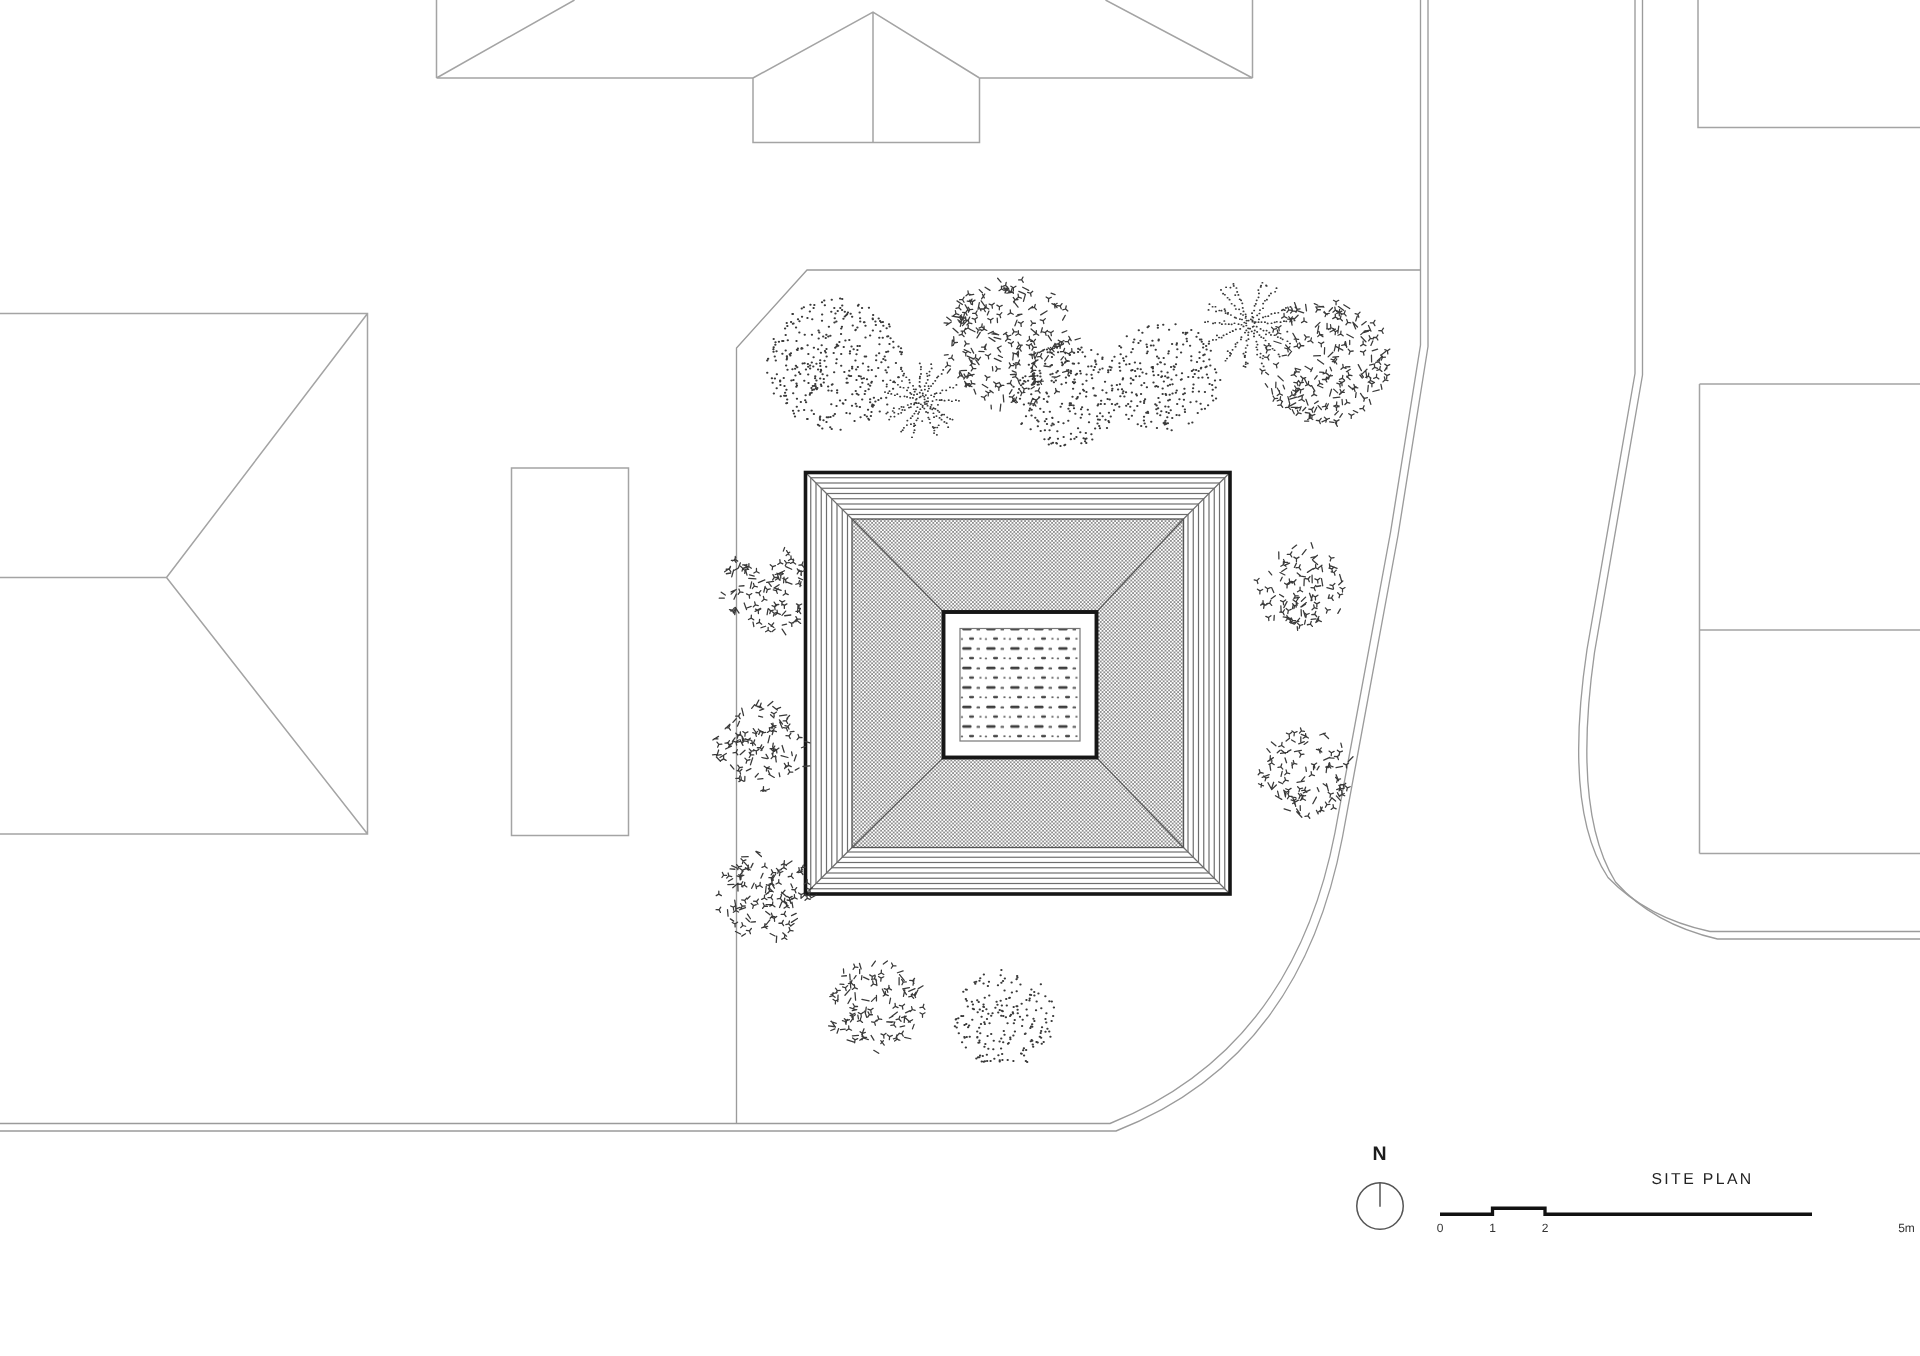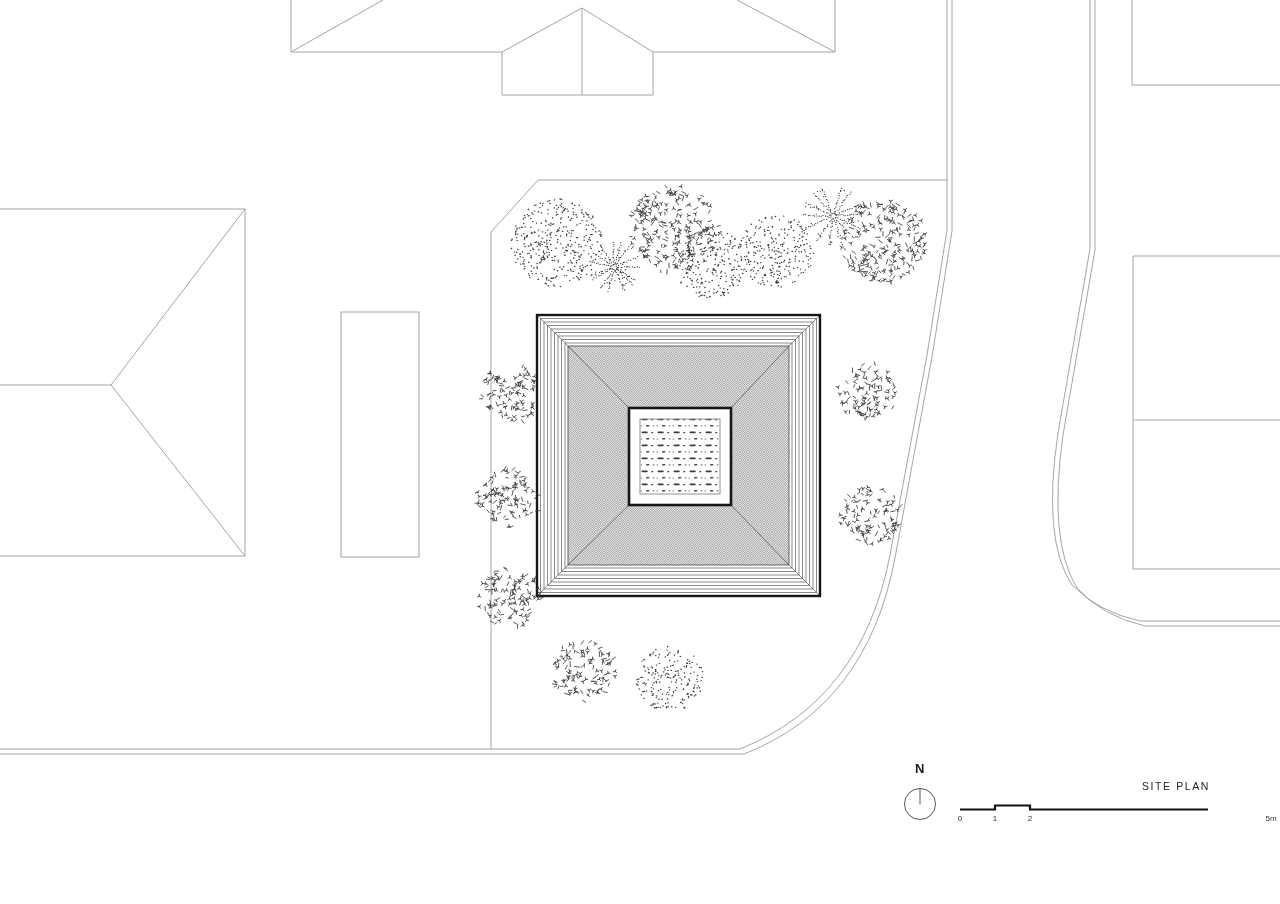--- a/index.html
+++ b/index.html
@@ -4,21 +4,21 @@
 <style>
   html,body{margin:0;padding:0;background:#ffffff;}
   .canvas{
     position:relative;width:1280px;height:904px;background:#ffffff;
     font-family:"Liberation Sans", sans-serif;overflow:hidden;
   }
   .canvas svg{position:absolute;left:0;top:0;}
   .txt{position:absolute;color:#1c1c1c;line-height:1;}
   .north-label{left:906px;top:762px;width:28px;text-align:center;
     font-size:13px;font-weight:bold;letter-spacing:.5px;}
-  .plan-title{left:1060px;top:781px;width:150px;text-align:right;
+  .plan-title{left:1060px;top:781px;width:150px;text-align:center;
     font-size:10.5px;letter-spacing:1.6px;color:#222;}
   .tick{font-size:8px;color:#333;width:20px;text-align:center;top:815px;}
   .tick-0{left:950px;}
   .tick-1{left:985px;}
   .tick-2{left:1020px;}
   .tick-5m{left:1259px;width:24px;}
 </style>
 </head>
 <body>
 

